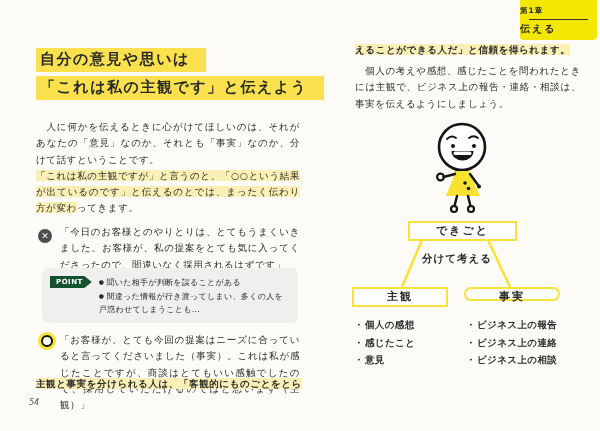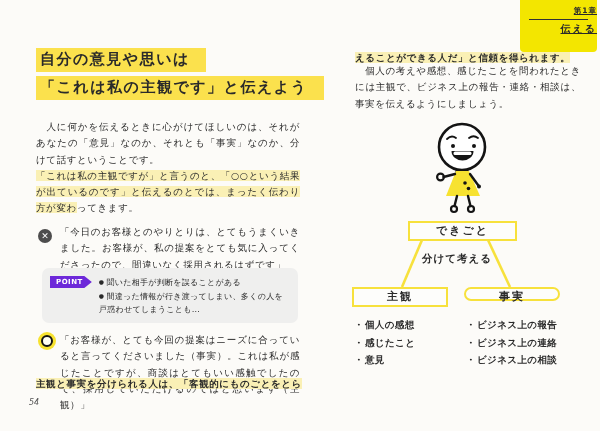--- a/index.html
+++ b/index.html
@@ -10,24 +10,23 @@
   .spread{
     position:relative;
     width:600px;height:431px;
     margin:0 auto;
     background:#fcfbf8;
     color:#2a2a2a;
     overflow:hidden;
   }
   
   .chapter-tab{
-    position:absolute;left:520px;top:0;width:77px;height:52px;
+    position:absolute;left:520px;top:0;width:77px;height:40px;
     background:#f3e600;border-radius:0 0 4px 4px;
-    text-align:right;
-    text-decoration:underline;
+    text-align:left;
   }
   .chapter-tab .chap{font-size:7.5px;font-weight:bold;margin-top:6px;letter-spacing:1px;}
   .chapter-tab .rule{height:1px;background:#333;margin:3px 9px 2px 9px;}
   .chapter-tab .chap-title{font-size:10px;font-weight:bold;letter-spacing:2px;}
 
   
   .body-txt{font-size:9.5px;line-height:16.3px;letter-spacing:0.6px;text-align:justify;}
   .hl-soft{background:#faf0b5;}
 
   
@@ -58,38 +57,38 @@
   .ex-good{top:332px;}
 
   .point-box{
     position:absolute;left:42px;top:268px;width:256px;
     background:#efefee;border-radius:7px;
     padding:7px 8px 7px 8px;box-sizing:border-box;
   }
   .point-row{display:flex;}
   .point-badge{
     flex:0 0 auto;align-self:flex-start;
-    background:#6d28d9;color:#fff;font-size:7px;font-weight:bold;letter-spacing:0.5px;
+    background:#14532d;color:#fff;font-size:7px;font-weight:bold;letter-spacing:0.5px;
     padding:2px 9px 2px 6px;margin-right:7px;margin-top:1px;
     clip-path:polygon(0 0,82% 0,100% 50%,82% 100%,0 100%);
   }
   .point-items{flex:1;}
   .point-item{font-size:8px;line-height:13px;letter-spacing:0.3px;}
   .point-item::before{content:"●";font-size:6px;margin-right:2px;vertical-align:1px;}
 
   .lp-closing{position:absolute;left:36px;top:378px;width:268px;
     font-size:9.5px;font-weight:bold;letter-spacing:0.6px;}
 
   .pagenum{position:absolute;font-size:8px;color:#555;font-style:italic;}
   .pn-left{left:29px;top:398px;}
   .pn-right{left:563px;top:398px;margin-left:48px;}
 
   
   .rp-cont{position:absolute;left:355px;top:44px;width:230px;
-    font-size:9.5px;font-weight:bold;letter-spacing:0.6px;margin-top:8px;}
+    font-size:9.5px;font-weight:bold;letter-spacing:0.6px;}
   .rp-para{position:absolute;left:355px;top:63px;width:226px;}
 
   .char-illo{position:absolute;left:410px;top:117px;}
 
   .diagram-box{
     position:absolute;border:2.2px solid #f7e13c;background:#fdfdfb;
     box-sizing:border-box;text-align:center;
     font-size:11px;font-weight:bold;letter-spacing:2px;
   }
   .dg-top{left:408px;top:221px;width:109px;height:20px;line-height:16px;}

